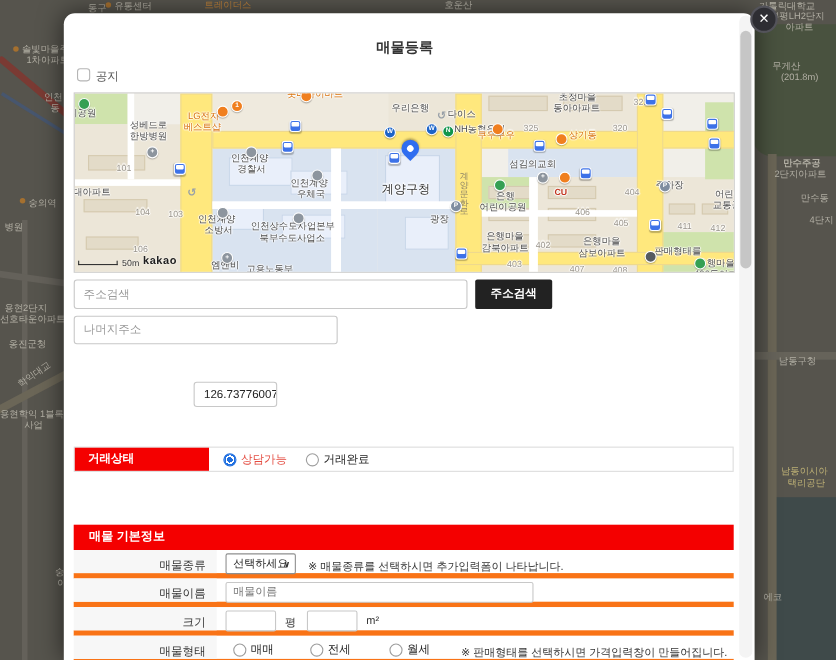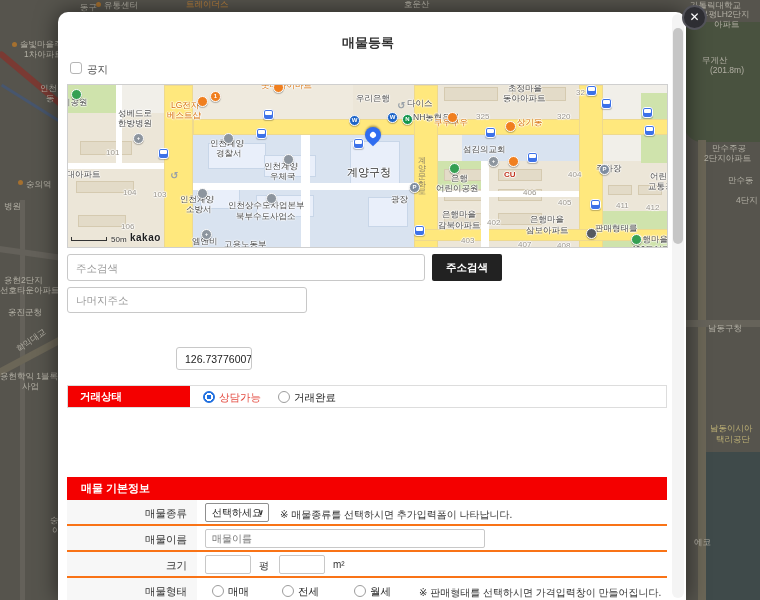--- a/index.html
+++ b/index.html
@@ -84,31 +84,31 @@
   #addr-search-btn { position:absolute; left:374px; top:242px; width:70px; height:27px; background:#222;
     color:#fff; font-size:10.5px; font-weight:bold; text-align:center; line-height:27px; border-radius:2px; cursor:pointer; }
   #addr-rest-input { left:9px; top:275px; width:240px; height:26px; }
   #addr-dong-input { left:9px; top:305px; width:240px; height:26px; }
   #lat-input { left:9px; top:335px; width:102px; height:23px; }
   #lng-input { left:118px; top:335px; width:76px; height:23px; }
 
   .opt-row { position:absolute; left:9px; width:600px; height:23px; border:1px solid #ddd; background:#fff; }
   .opt-row .red-label { position:absolute; left:0; top:0; width:122px; height:100%; background:#f40000;
     color:#fff; font-size:10.5px; font-weight:bold; line-height:21px; padding-left:12px; }
-  #status-row { top:373px; } #seller-row { top:413px; }
+  #status-row { top:394px; } #seller-row { top:413px; }
   .radio { position:absolute; width:12px; height:12px; border-radius:50%; border:1px solid #9d9d9d; background:#fff; top:5px; }
   .radio.on { border-color:#1f6fe0;
     background:radial-gradient(circle,#1f6fe0 0,#1f6fe0 2.5px,#fff 2.5px,#fff 4px,#1f6fe0 4px); }
   .radio-label { position:absolute; top:6px; font-size:10.5px; color:#222; line-height:1; }
   .radio-label.red { color:#e44c41; }
 
   #section-header { position:absolute; left:9px; top:465px; width:600px; height:23px; background:#f40000;
     color:#fff; font-size:11px; font-weight:bold; line-height:23px; padding-left:14px; }
   #basic-table { position:absolute; left:9px; top:488px; width:600px; }
-  .trow { position:relative; width:600px; height:26px; border-bottom:2px solid #f97316; background:#fff; }
+  .trow { position:relative; width:600px; height:26px; border-bottom:5px solid #f97316; background:#fff; }
   .trow .tlabel { position:absolute; left:0; top:0; width:130px; height:100%; background:#f7f7f7;
     font-size:10.5px; color:#333; text-align:right; padding:7px 10px 0 0; }
   .note { position:absolute; top:8px; font-size:10px; color:#333; }
   .select-box { position:absolute; left:138px; top:3px; width:64px; height:19px; border:1px solid #8f8f8f;
     border-radius:2px; background:#fff; font-size:10px; color:#222; line-height:17px; padding-left:6px; }
   .select-box .caret { position:absolute; right:4px; top:0; font-size:8px; color:#333; font-weight:bold; }
   .cell-inp { position:absolute; top:3px; height:19px; border:1px solid #c8c8c8; border-radius:2px;
     font-family:inherit; font-size:10px; color:#222; padding-left:6px; background:#fff; }
   .unit { position:absolute; top:7px; font-size:10px; color:#333; }
 </style>
@@ -145,21 +145,21 @@
       <div class="bglabel rot" style="left: 14px; top: 336px;">학익대교</div>
       <div class="bglabel" style="left: 0px; top: 372px;">용현학익 1블록 도</div>
       <div class="bglabel" style="left: 22px; top: 382px;">사업</div>
       <div class="bglabel" style="left: 50px; top: 516px;">숭도</div>
       <div class="bglabel" style="left: 52px; top: 526px;">아파</div>
       <div class="bglabel" style="left: 690px; top: 1px;">가톨릭대학교</div>
       <div class="bglabel" style="left: 700px; top: 10px;">부평LH2단지</div>
       <div class="bglabel" style="left: 714px; top: 20px;">아파트</div>
       <div class="bglabel" style="left: 702px; top: 56px;">무게산</div>
       <div class="bglabel" style="left: 710px; top: 66px;">(201.8m)</div>
-      <div class="bglabel" style="left: 712px; top: 144px;">만수주공</div>
+      <div class="bglabel" style="left: 712px; top: 144px; font-weight: bold;">만수주공</div>
       <div class="bglabel" style="left: 704px; top: 154px;">2단지아파트</div>
       <div class="bglabel" style="left: 728px; top: 176px;">만수동</div>
       <div class="bglabel" style="left: 736px; top: 196px;">4단지</div>
       <div class="bglabel" style="left: 708px; top: 324px;">남동구청</div>
       <div class="bglabel y" style="left: 710px; top: 424px;">남동이시아</div>
       <div class="bglabel y" style="left: 716px; top: 435px;">택리공단</div>
       <div class="bglabel" style="left: 694px; top: 538px;">에코</div>
     </div>
 </div>
 

